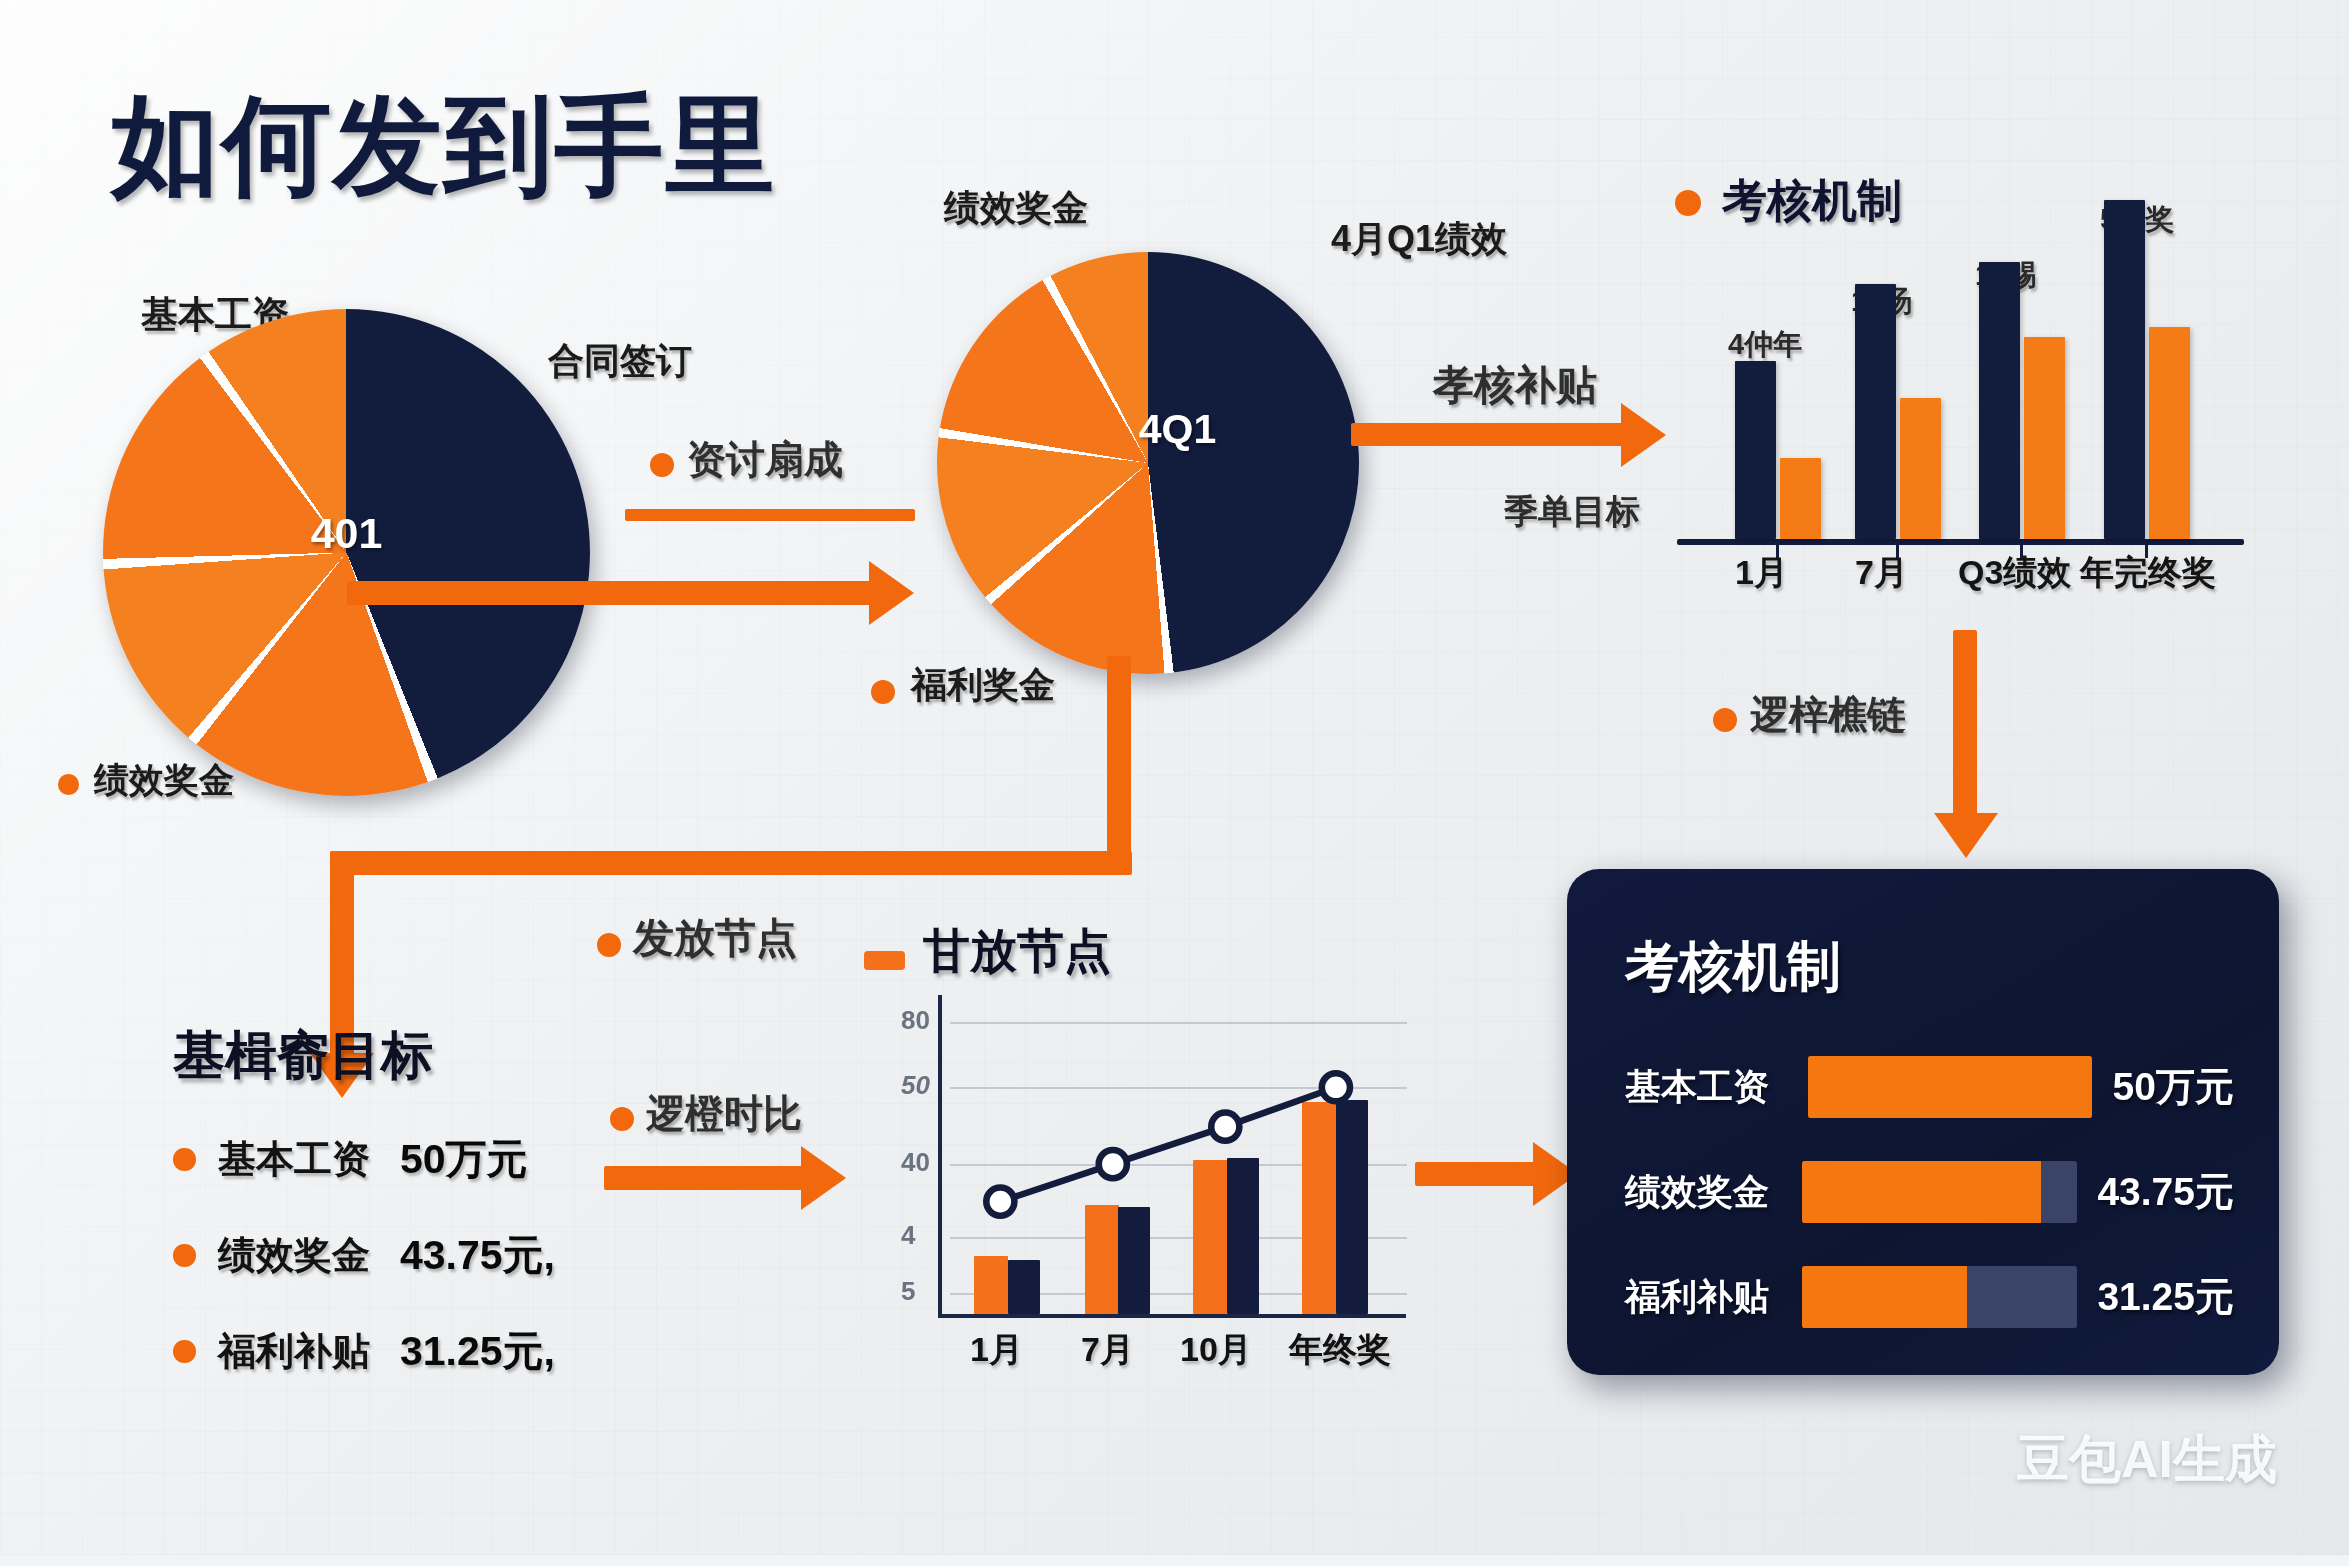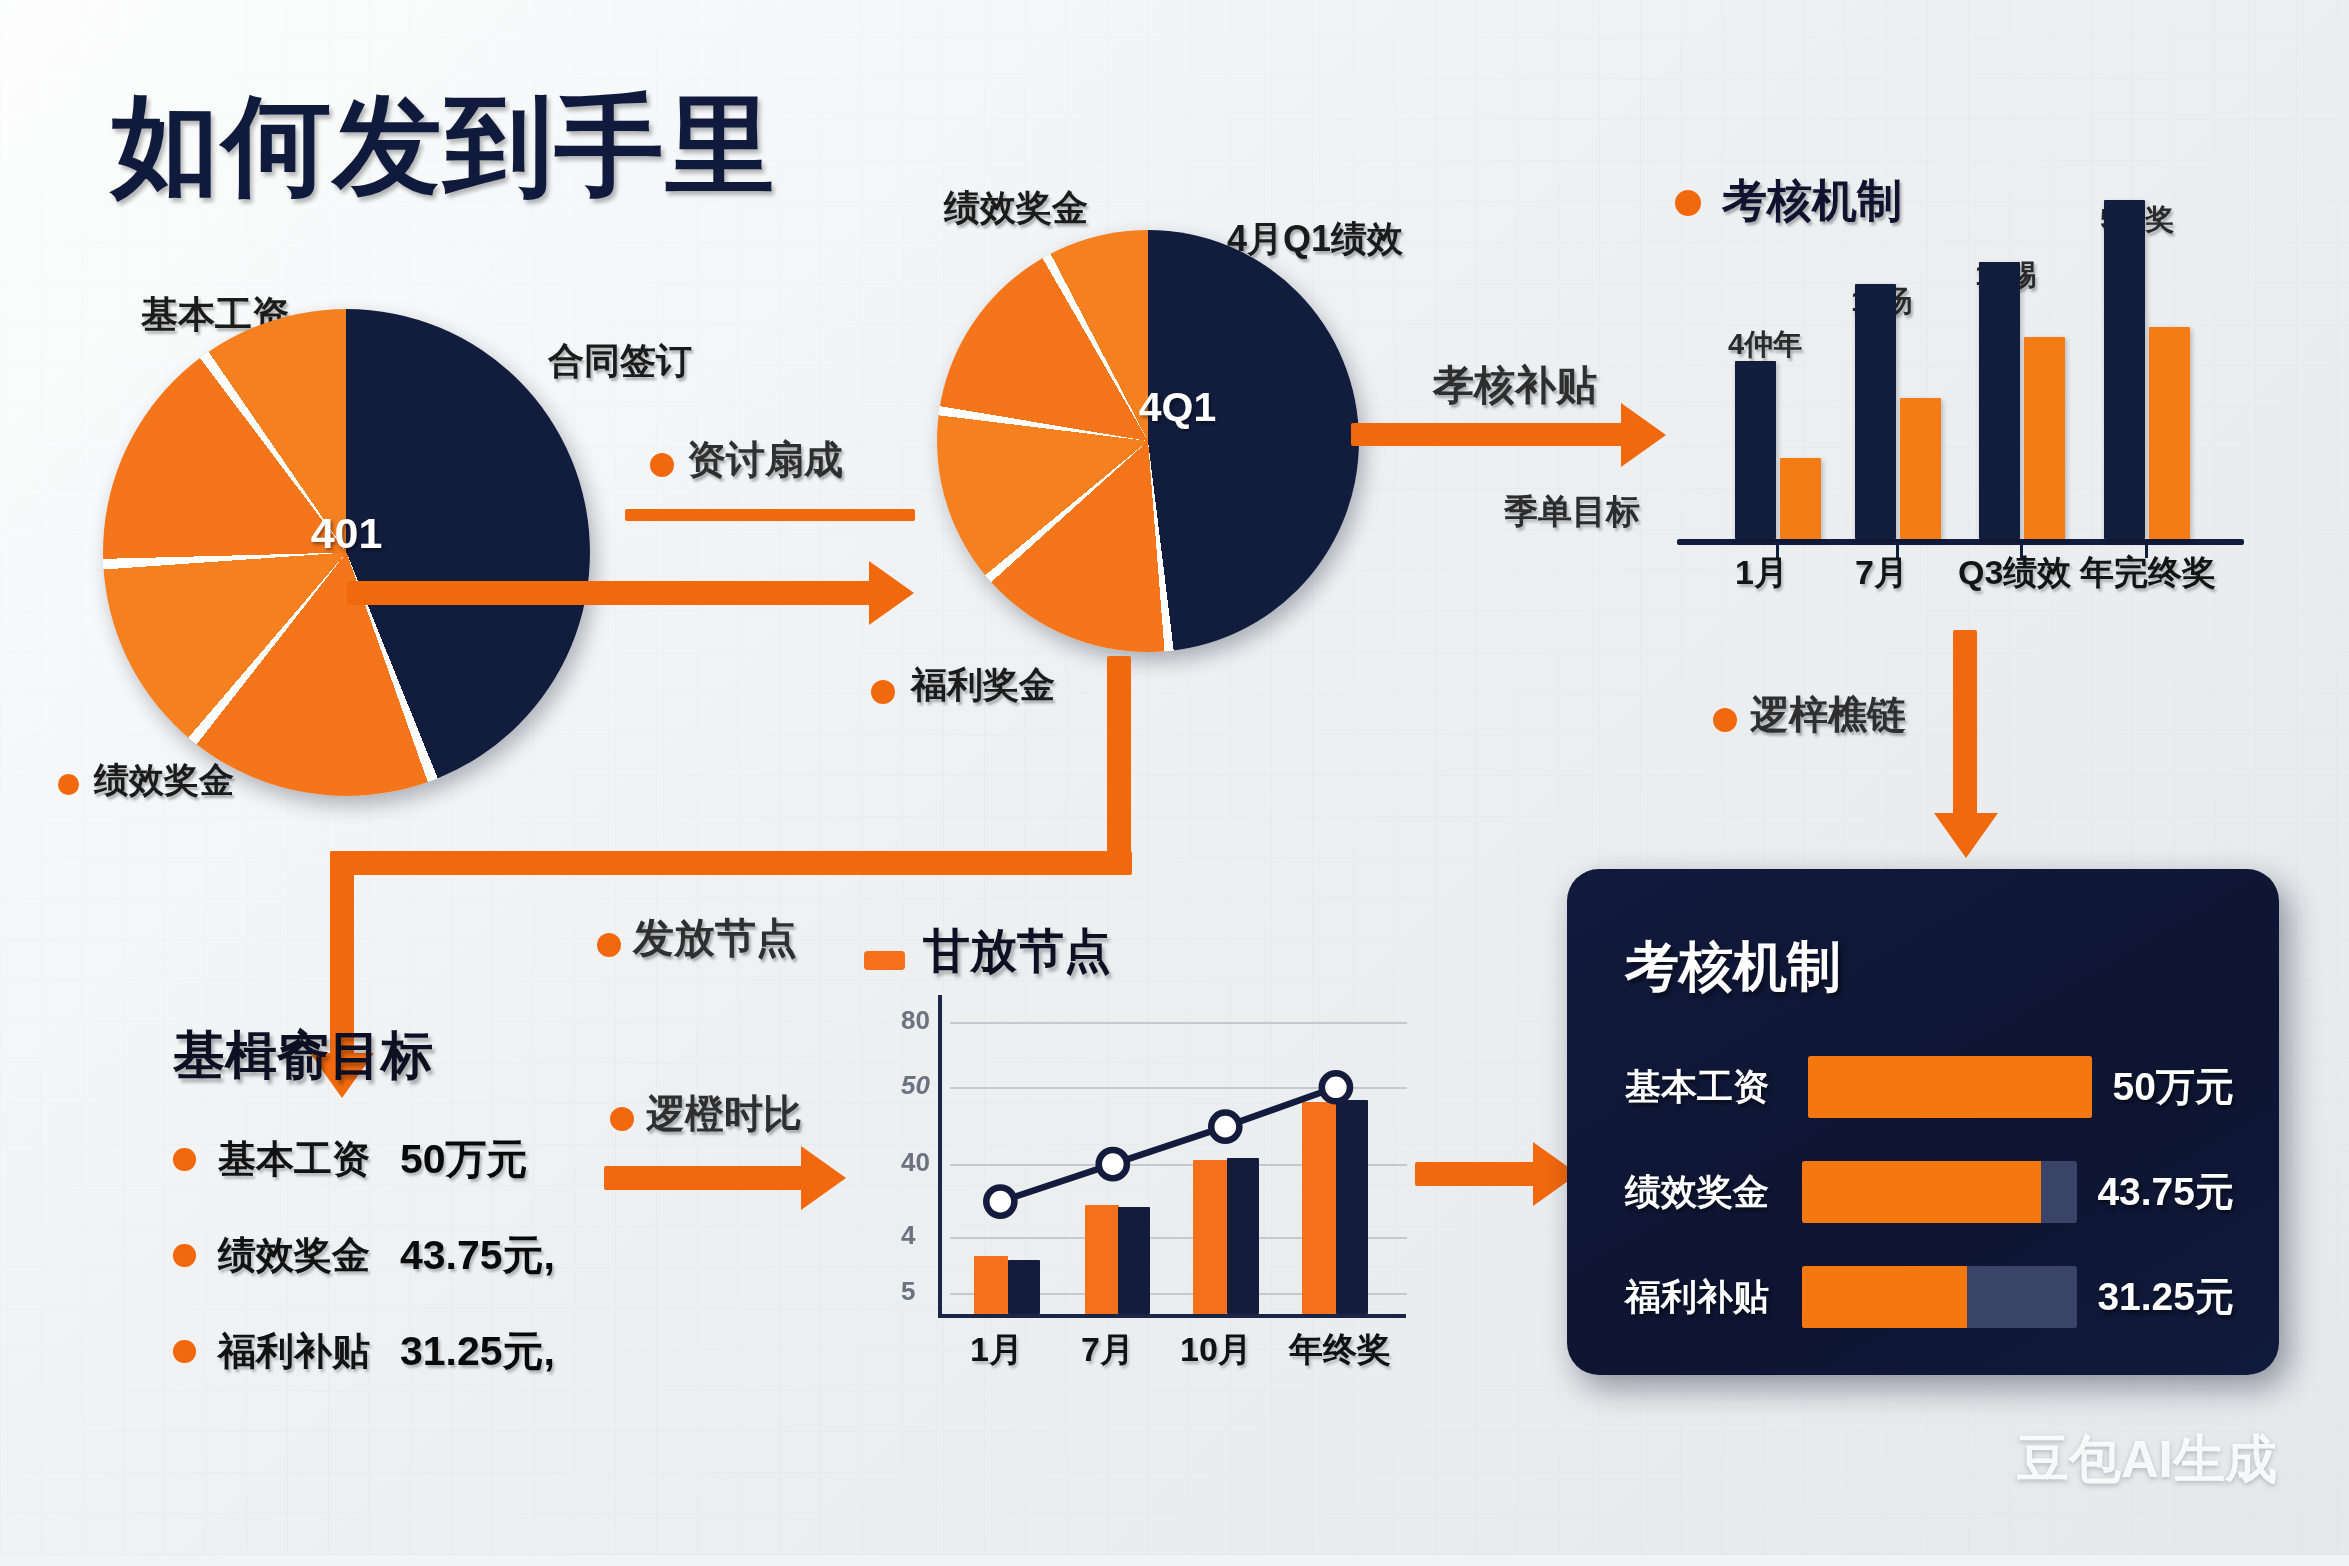--- a/index.html
+++ b/index.html
@@ -135,25 +135,25 @@
   <div class="lbl" style="left:548px;top:337px;font-size:36px;">合同签订</div>
 
   <div class="dot" style="left:650px;top:453px;width:24px;height:24px;"></div>
   <div class="lbl" style="left:687px;top:433px;font-size:39px;color:#2f2f2f;">资讨扇成</div>
   <div class="arr-shaft" style="left:625px;top:509px;width:290px;height:12px;"></div>
 
   <div class="arr-shaft" style="left:347px;top:581px;width:525px;height:24px;"></div>
   <div class="arr-head-r" style="left:869px;top:561px;"></div>
 
   <div class="lbl" style="left:944px;top:184px;font-size:36px;">绩效奖金</div>
-  <div class="lbl" style="left:1227px;top:215px;font-size:36px;">4月Q1绩效</div>
+  <div class="lbl" style="left:1331px;top:215px;font-size:36px;">4月Q1绩效</div>
   <div class="dot" style="left:871px;top:680px;width:24px;height:24px;"></div>
   <div class="lbl" style="left:911px;top:661px;font-size:36px;">福利奖金</div>
 
-  <div class="pie" id="pieRight" style="left:937px;top:230px;width:422px;height:422px;">
+  <div class="pie" id="pieRight" style="left:937px;top:252px;width:422px;height:422px;">
     <div class="seg" style="background:conic-gradient(
            #121c3d 0deg 173deg,
            #ffffff 173deg 175.5deg,
            #f4751a 175.5deg 228deg,
            #ffffff 228deg 230.5deg,
            #f5801f 230.5deg 277deg,
            #ffffff 277deg 279.5deg,
            #f4751a 279.5deg 330deg,
            #ffffff 330deg 332.5deg,
            #f5801f 332.5deg 360deg);"></div>

